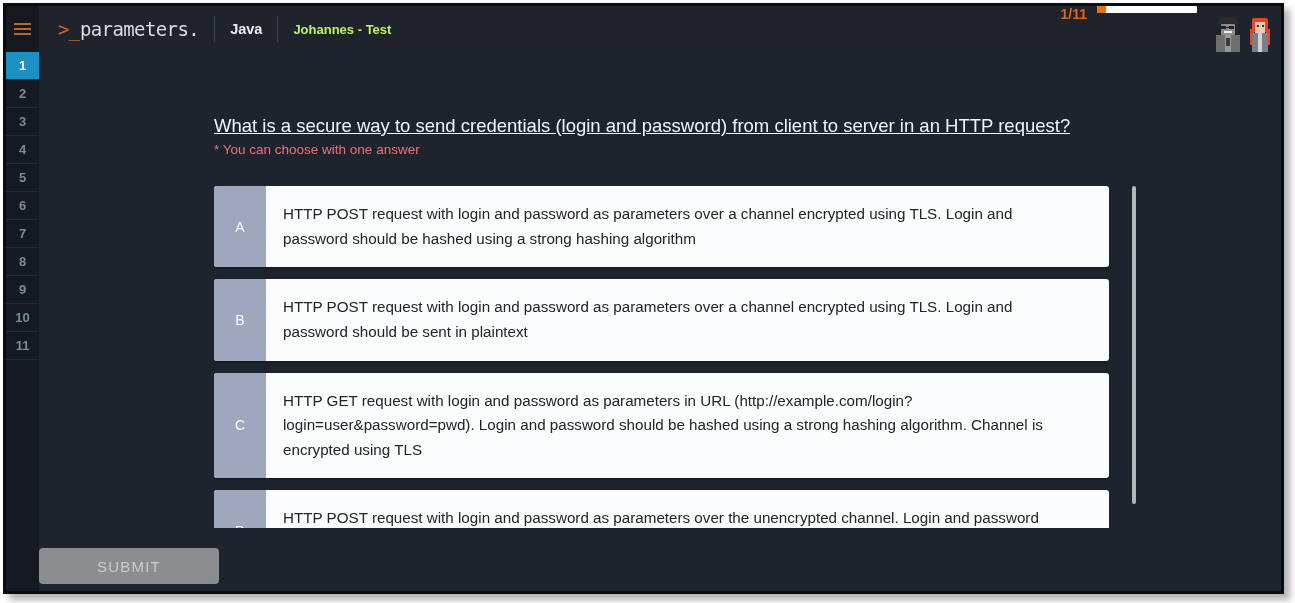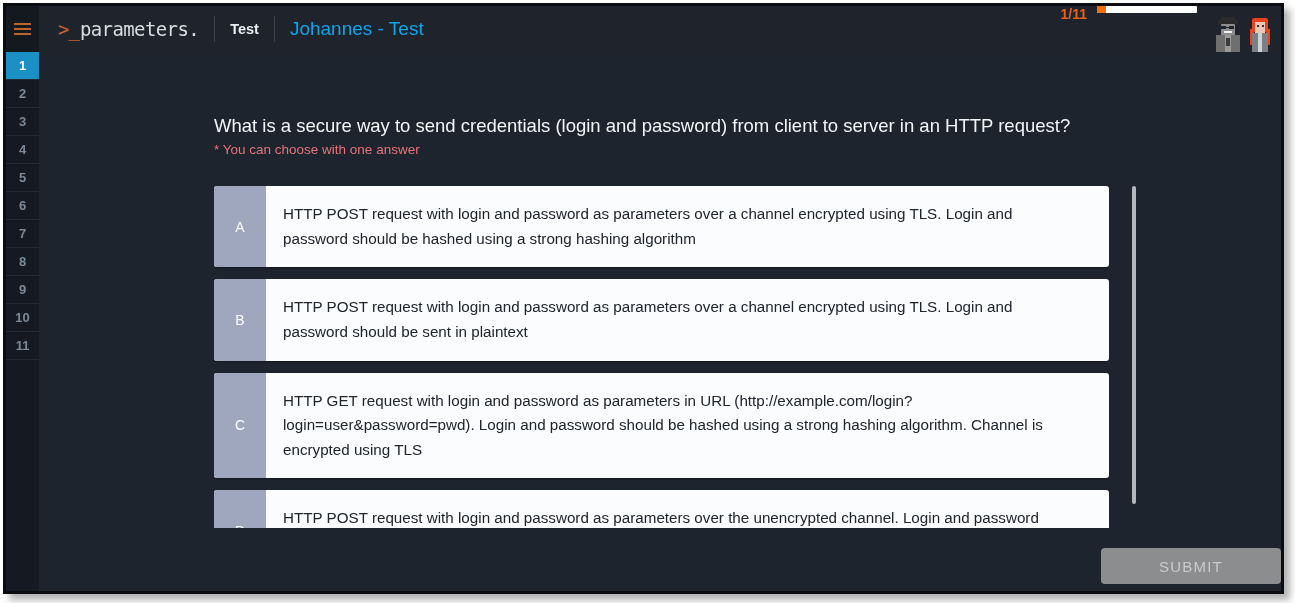--- a/index.html
+++ b/index.html
@@ -86,23 +86,23 @@
     margin: 0 15px;
     flex: 0 0 auto;
   }
   .lang-label {
     color: #e8edf2;
     font-size: 14.5px;
     font-weight: bold;
     flex: 0 0 auto;
   }
   .course-label {
-    color: #0ea5e9;
-    font-size: 19px;
-    font-weight: normal;
+    color: #bef264;
+    font-size: 13px;
+    font-weight: bold;
     flex: 0 0 auto;
   }
   .hdr-right {
     margin-left: auto;
     display: flex;
     padding-right: 8px;
     height: 46px;
   }
   .progress-count {
     color: #e8601c;
@@ -172,20 +172,21 @@
     left: 0; top: 0; right: 0; bottom: 0;
   }
   .question-title {
     position: absolute;
     left: 175px;
     top: 58px;
     width: 900px;
     color: #f2f5f8;
     font-size: 18.5px;
     line-height: 1.25;
+    text-decoration: underline;
   }
   .question-note {
     position: absolute;
     left: 175px;
     top: 86px;
     color: #e8737a;
     font-size: 13.5px;
   }
 
   
@@ -242,21 +243,21 @@
     border-radius: 2px;
     cursor: pointer;
   }
 
   .submit-row {
     position: absolute;
     left: 0;
     right: 0;
     top: 492px;
     display: flex;
-    justify-content: flex-end;
+    justify-content: flex-start;
   }
   .submit-btn {
     width: 180px;
     height: 36px;
     background: #8b8d8f;
     color: #c9cbcd;
     border: none;
     border-radius: 4px;
     font-size: 15px;
     letter-spacing: 1.2px;
@@ -277,21 +278,21 @@
         <i></i>
         <i></i>
       </div>
 
       <div class="brand">
         <span class="brand-prompt">&gt;_</span>
         <span class="brand-name">parameters.</span>
       </div>
 
       <div class="hdr-sep"></div>
-      <span class="lang-label">Test</span>
+      <span class="lang-label">Java</span>
       <div class="hdr-sep"></div>
       <span class="course-label">Johannes - Test</span>
 
       <div class="hdr-right">
         <span class="progress-count">1/11</span>
         <div class="progress-track">
           <div class="progress-fill" id="progress-fill" style="width: 9%;"></div>
         </div>
         <div class="avatars">
 

